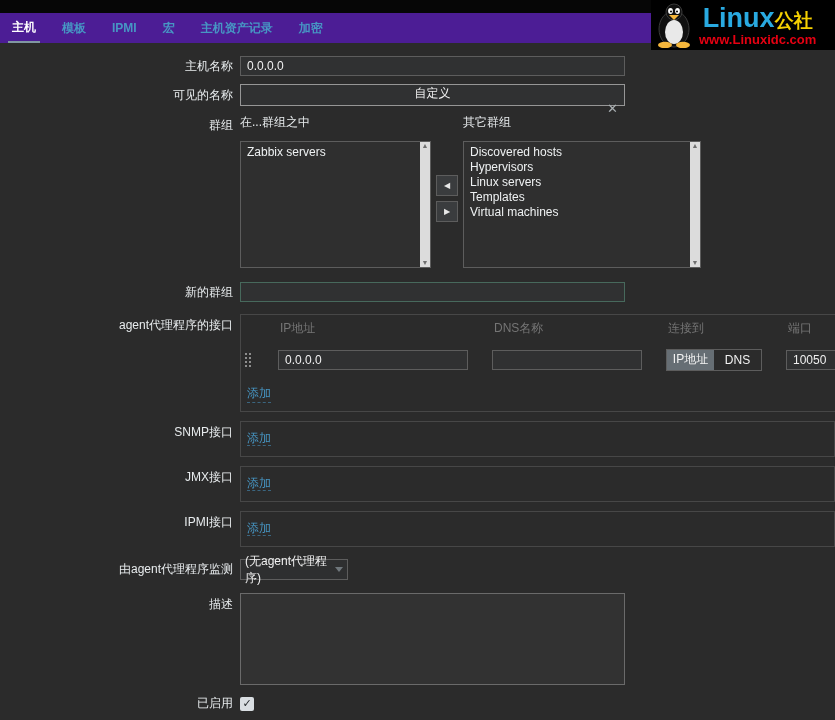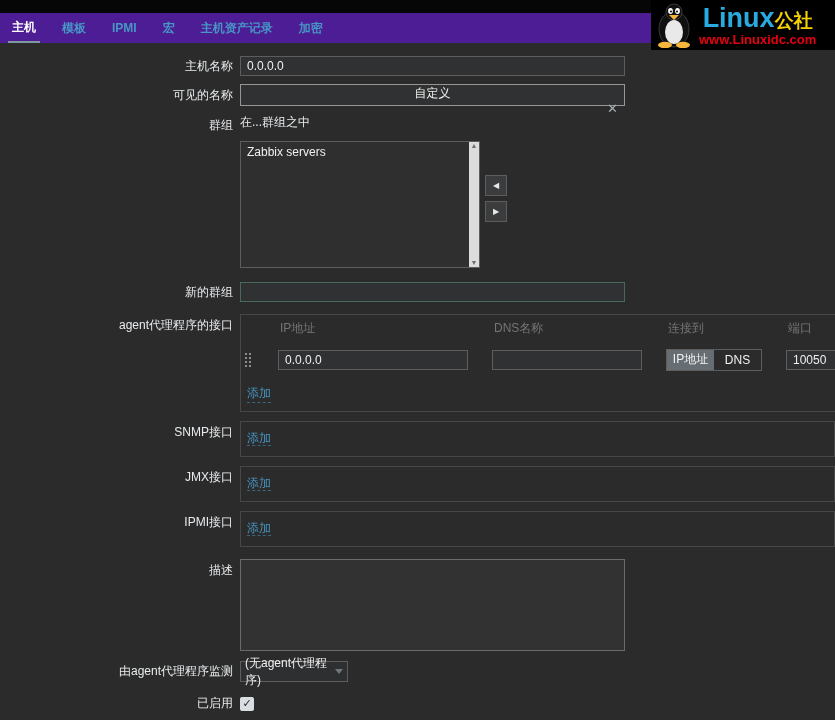--- a/index.html
+++ b/index.html
@@ -26,21 +26,21 @@
 
   input.txt, .fakeinput { background:#303132; border:1px solid #5d5d5d; color:#f0f0f0; height:20px; font-family:inherit; font-size:12px; padding:0 6px; outline:none; }
   .w-main { width:385px; }
   .fakeinput { display:flex; align-items:center;flex-direction:column; }
   .fakeinput.focused { border-color:#969696; height:22px; }
   .caret { display:inline-block; width:1px; height:13px; background:#ffffff; margin-left:1px; }
   .clear-x { margin-left:auto; color:#aab0b3; font-size:13px; cursor:pointer; line-height:1; }
 
   
   .groups-wrap { display:flex; }
-  .gcol { width:240px; }
+  .gcol { width:191px; }
   .gcol.right { width:238px; }
   .ghead { height:14px; margin-bottom:13px; color:#e8ecee; }
   .listbox { position:relative; height:127px; background:#2f2f2f; border:1px solid #5d5d5d; overflow:hidden; padding:3px 14px 3px 6px; }
   .list-item { color:#eef1f2; line-height:15px; white-space:nowrap; cursor:pointer; }
   .sbar { position:absolute; top:0; right:0; bottom:0; width:10px; background:#dcdcdc; display:flex; flex-direction:column; justify-content:space-between; align-items:center; }
   .sbar span { color:#6f6f6f; font-size:7px; line-height:8px; }
   .gmid { width:32px; display:flex; flex-direction:column; align-items:center; justify-content:center; gap:5px; }
   .movebtn { width:22px; height:21px; background:#3a3c3e; border:1px solid #5d5d5d; color:#e8e8e8; font-size:8px; display:flex; align-items:center; justify-content:center; cursor:pointer; }
 
   input.txt.newgroup { border-color:#47695c; }
@@ -131,20 +131,34 @@
           <div class="sbar">
               <span>▲</span>
               <span>▼</span>
             </div>
         </div>
       </div>
       <div class="gmid" style="padding-top:14px;">
         <div class="movebtn">◀</div>
         <div class="movebtn">▶</div>
       </div>
+      <div class="gcol right">
+        <div class="ghead">其它群组</div>
+        <div class="listbox">
+          <div class="list-item">Discovered hosts</div>
+          <div class="list-item">Hypervisors</div>
+          <div class="list-item">Linux servers</div>
+          <div class="list-item">Templates</div>
+          <div class="list-item">Virtual machines</div>
+          <div class="sbar">
+              <span>▲</span>
+              <span>▼</span>
+            </div>
+        </div>
+      </div>
     </div>
   </div>
 
   <div class="row" style="margin-bottom:12px;">
     <div class="lbl">新的群组</div>
     <input class="txt w-main newgroup" type="text" value="" style="">
   </div>
 
   <div class="row top mb-ifs">
     <div class="lbl">agent代理程序的接口</div>
@@ -191,31 +205,31 @@
     </div>
   </div>
 
   <div class="row top" style="margin-bottom:12px;">
     <div class="lbl">IPMI接口</div>
     <div class="ifbox simple">
       <a class="lnk">添加</a>
     </div>
   </div>
 
-  <div class="row top" style="margin-bottom:10px;">
-    <div class="lbl">描述</div>
-    <textarea class="desc" style=""></textarea>
-  </div>
-
   <div class="row" style="margin-bottom:13px;">
     <div class="lbl">由agent代理程序监测</div>
     <div class="select">
       <span>(无agent代理程序)</span>
       <span class="chev"></span>
     </div>
   </div>
 
+  <div class="row top" style="margin-bottom:10px;">
+    <div class="lbl">描述</div>
+    <textarea class="desc" style=""></textarea>
+  </div>
+
   <div class="row" style="margin-bottom:4px;">
     <div class="lbl">已启用</div>
     <span class="checkbox">✓</span>
   </div>
 
 </div>
 
 </body></html>

